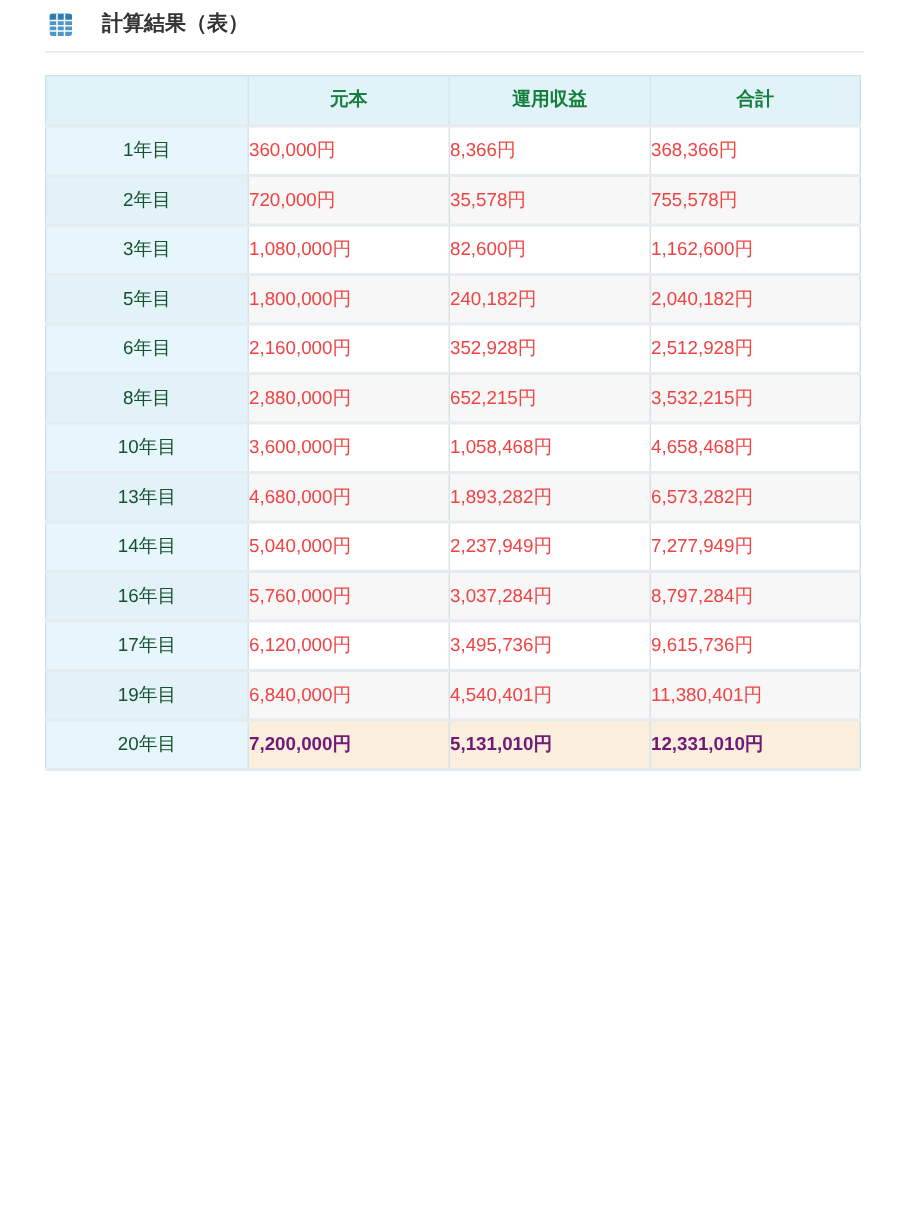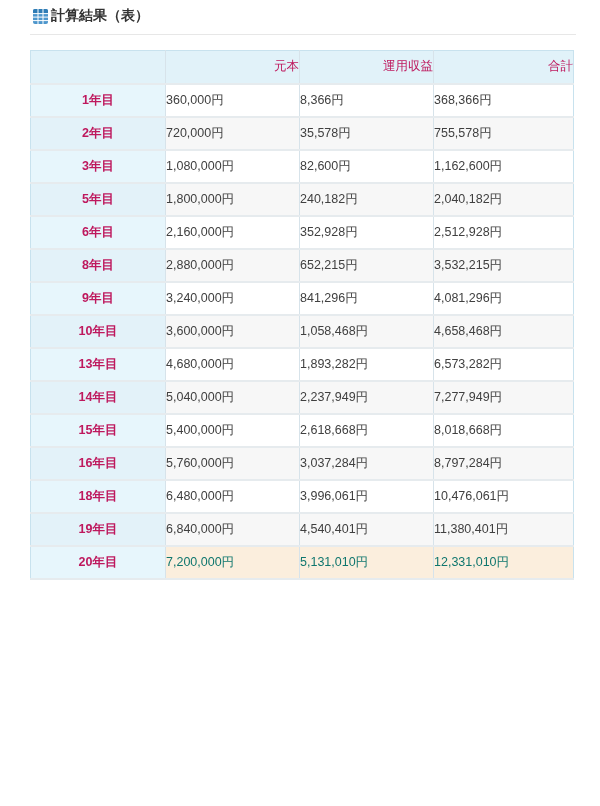--- a/index.html
+++ b/index.html
@@ -15,21 +15,21 @@
   }
   *{box-sizing:border-box;}
   html,body{margin:0;padding:0;}
   body{
     width:600px;height:806px;
     background:#ffffff;
     font-family:"Liberation Sans","DejaVu Sans",sans-serif;
     color:#333;
   }
   .section-title{
-    display:flex;align-items:center;gap:3px;
+    display:flex;align-items:center;gap:20px;
     padding:7px 0 0 33px;
     font-size:14px;font-weight:bold;color:#333;
   }
   .section-title .icon{display:inline-flex;line-height:0;}
   .divider{
     border-top:1px solid #e7e7e7;
     margin:9px 24px 0 30px;
     height:0;
   }
   table.results{
@@ -45,41 +45,41 @@
     height:33px;
     padding:0;
     border-left:1px solid var(--border-vert);
     border-bottom:2px solid var(--border-horiz);
     vertical-align:middle;
   }
   table.results th:first-child,
   table.results td:first-child{border-left:none;}
   thead th{
     background:var(--header-bg);
-    font-weight:normal;color:#be185d;
-    text-align:right;
+    font-weight:bold;color:#15803d;
+    text-align:center;
     border-bottom:2px solid #dfe5e8;
   }
   tbody th.year{
     background:var(--year-bg);
-    font-weight:bold;color:#be185d;
+    font-weight:normal;color:#14532d;
     text-align:center;
   }
   tbody tr:nth-child(even) th.year{background:var(--year-bg-even);}
   tbody td{
     background:#ffffff;
-    color:#404040;
+    color:#ef4444;
     text-align:left;
     padding-left:16px;
   }
   tbody tr:nth-child(even) td{background:var(--stripe-bg);}
   tbody tr.final td{
     background:var(--highlight-bg);
-    font-weight:normal;
-    color:#0f766e;
+    font-weight:bold;
+    color:#701a75;
   }
 </style>
 </head>
 <body>
 
 <div class="page">
 
   <div class="section-title">
     <span class="icon">
       <svg width="15" height="15" viewBox="0 0 15 15" aria-hidden="true">
@@ -145,60 +145,48 @@
     <td>352,928円</td>
     <td>2,512,928円</td>
   </tr>
         <tr>
     <th class="year">8年目</th>
     <td>2,880,000円</td>
     <td>652,215円</td>
     <td>3,532,215円</td>
   </tr>
         <tr>
-    <th class="year">9年目</th>
-    <td>3,240,000円</td>
-    <td>841,296円</td>
-    <td>4,081,296円</td>
-  </tr>
-        <tr>
     <th class="year">10年目</th>
     <td>3,600,000円</td>
     <td>1,058,468円</td>
     <td>4,658,468円</td>
   </tr>
         <tr>
     <th class="year">13年目</th>
     <td>4,680,000円</td>
     <td>1,893,282円</td>
     <td>6,573,282円</td>
   </tr>
         <tr>
     <th class="year">14年目</th>
     <td>5,040,000円</td>
     <td>2,237,949円</td>
     <td>7,277,949円</td>
   </tr>
         <tr>
-    <th class="year">15年目</th>
-    <td>5,400,000円</td>
-    <td>2,618,668円</td>
-    <td>8,018,668円</td>
-  </tr>
-        <tr>
     <th class="year">16年目</th>
     <td>5,760,000円</td>
     <td>3,037,284円</td>
     <td>8,797,284円</td>
   </tr>
         <tr>
-    <th class="year">18年目</th>
-    <td>6,480,000円</td>
-    <td>3,996,061円</td>
-    <td>10,476,061円</td>
+    <th class="year">17年目</th>
+    <td>6,120,000円</td>
+    <td>3,495,736円</td>
+    <td>9,615,736円</td>
   </tr>
         <tr>
     <th class="year">19年目</th>
     <td>6,840,000円</td>
     <td>4,540,401円</td>
     <td>11,380,401円</td>
   </tr>
         <tr class="final">
     <th class="year">20年目</th>
     <td>7,200,000円</td>

